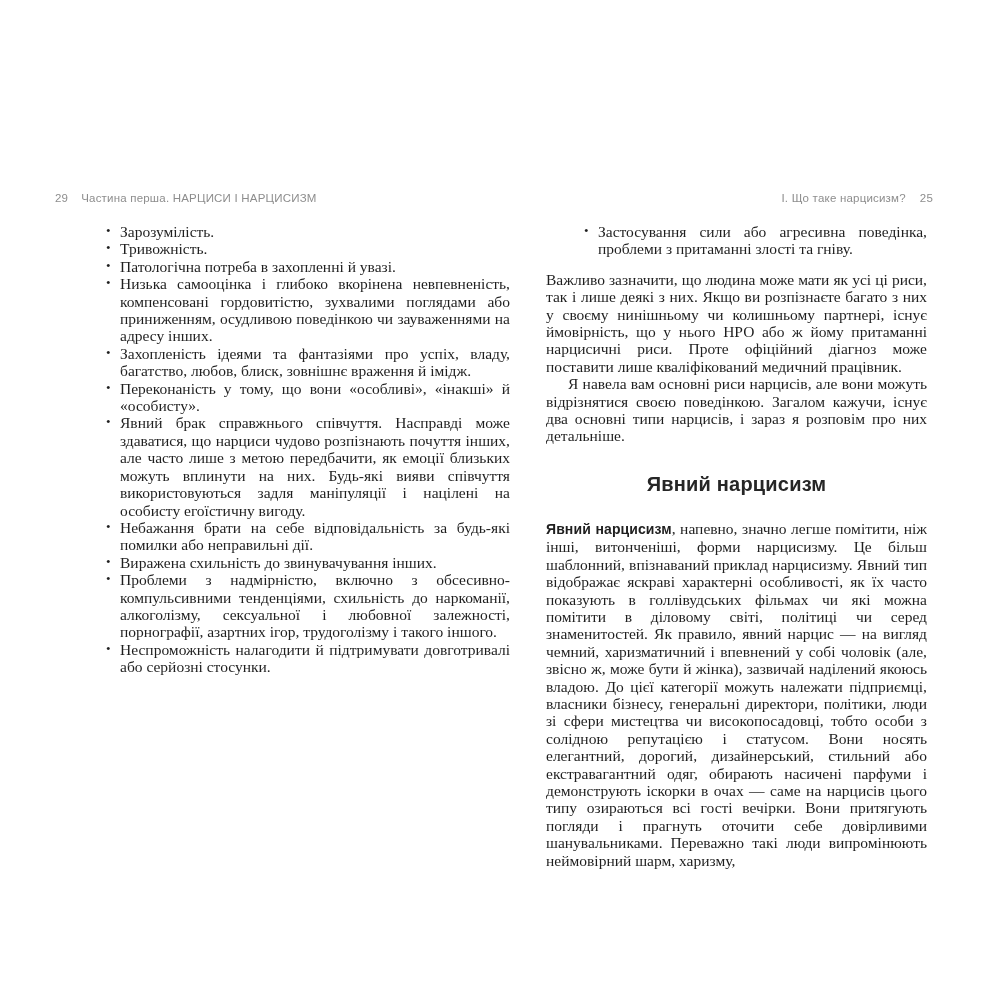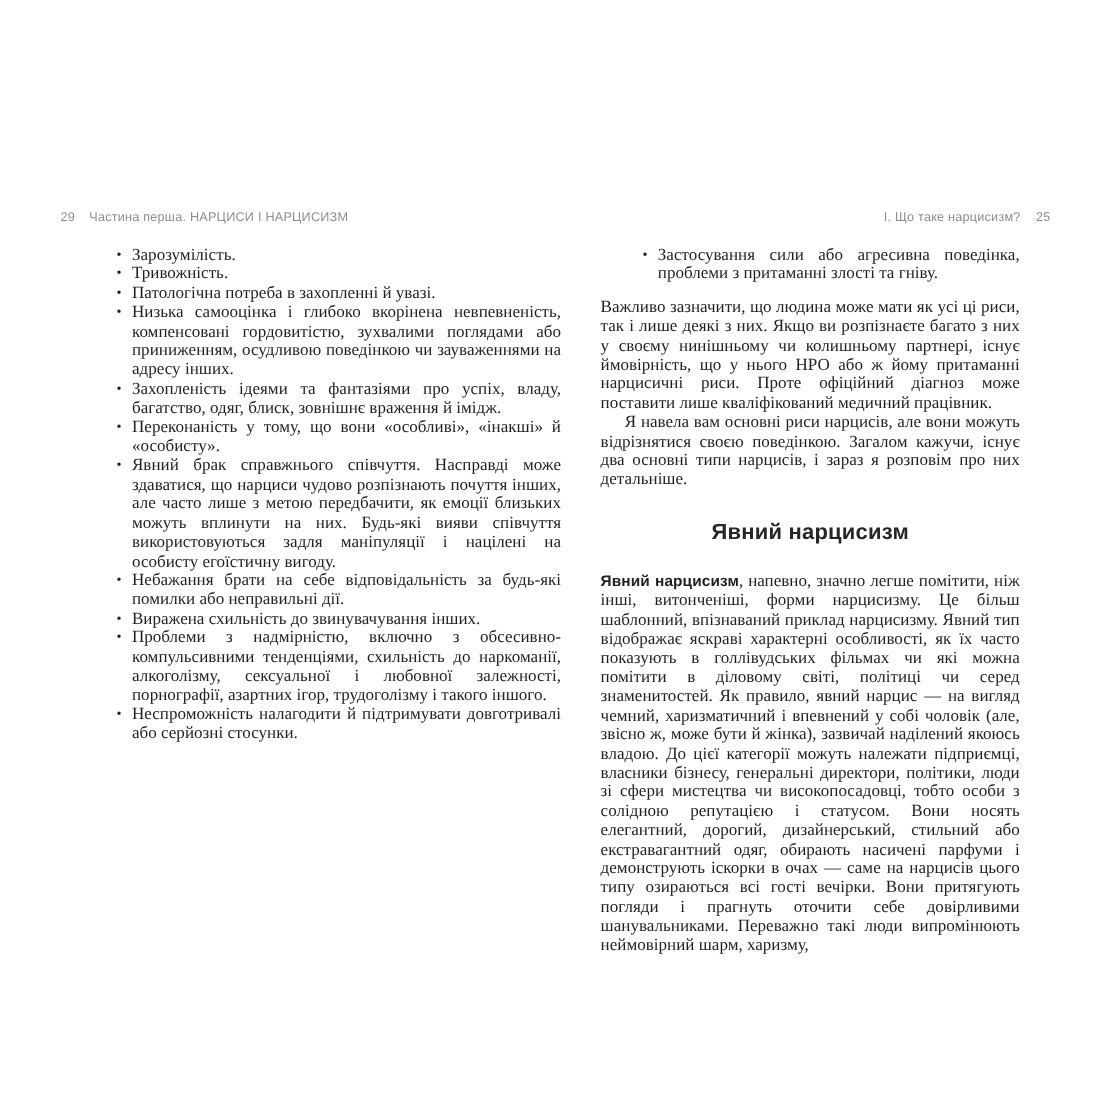--- a/index.html
+++ b/index.html
@@ -21,21 +21,21 @@
     position: absolute;
     top: 192px;
     font-family: "Liberation Sans", sans-serif;
     font-size: 11.5px;
     line-height: 13px;
     color: #8d8d8d;
     letter-spacing: 0.2px;
     white-space: nowrap;
   }
   .running-head--left  { left: 55px;  }
-  .running-head--right { right: 45px; text-align: right; }
+  .running-head--right { right: 67px; text-align: right; }
   .running-head .pagenum--left  { margin-right: 13px; }
   .running-head .pagenum--right { margin-left: 14px; }
 
   
   .bodytext {
     font-size: 15.5px;
     line-height: 17.4px;
     text-align: justify;
     color: #1f1f1f;
   }
@@ -113,21 +113,21 @@
   <ul class="traits">
 
       <li>Зарозумілість.</li>
 
       <li>Тривожність.</li>
 
       <li>Патологічна потреба в захопленні й увазі.</li>
 
       <li>Низька самооцінка і глибоко вкорінена невпевненість, компенсовані гордовитістю, зухвалими поглядами або приниженням, осудливою поведінкою чи зауваженнями на адресу інших.</li>
 
-      <li>Захопленість ідеями та фантазіями про успіх, владу, багатство, одяг, блиск, зовнішнє враження й імідж.</li>
+      <li>Захопленість ідеями та фантазіями про успіх, владу, багатство, любов, блиск, зовнішнє враження й імідж.</li>
 
       <li>Переконаність у тому, що вони «особливі», «інакші» й «особисту».</li>
 
 
 
       <li>Явний брак справжнього співчуття. Насправді може здаватися, що нарциси чудово розпізнають почуття інших, але часто лише з метою передбачити, як емоції близьких можуть вплинути на них. Будь-які вияви співчуття використовуються задля маніпуляції і націлені на особисту егоїстичну вигоду.</li>
 
       <li>Небажання брати на себе відповідальність за будь-які помилки або неправильні дії.</li>
 
       <li>Виражена схильність до звинувачування інших.</li>

